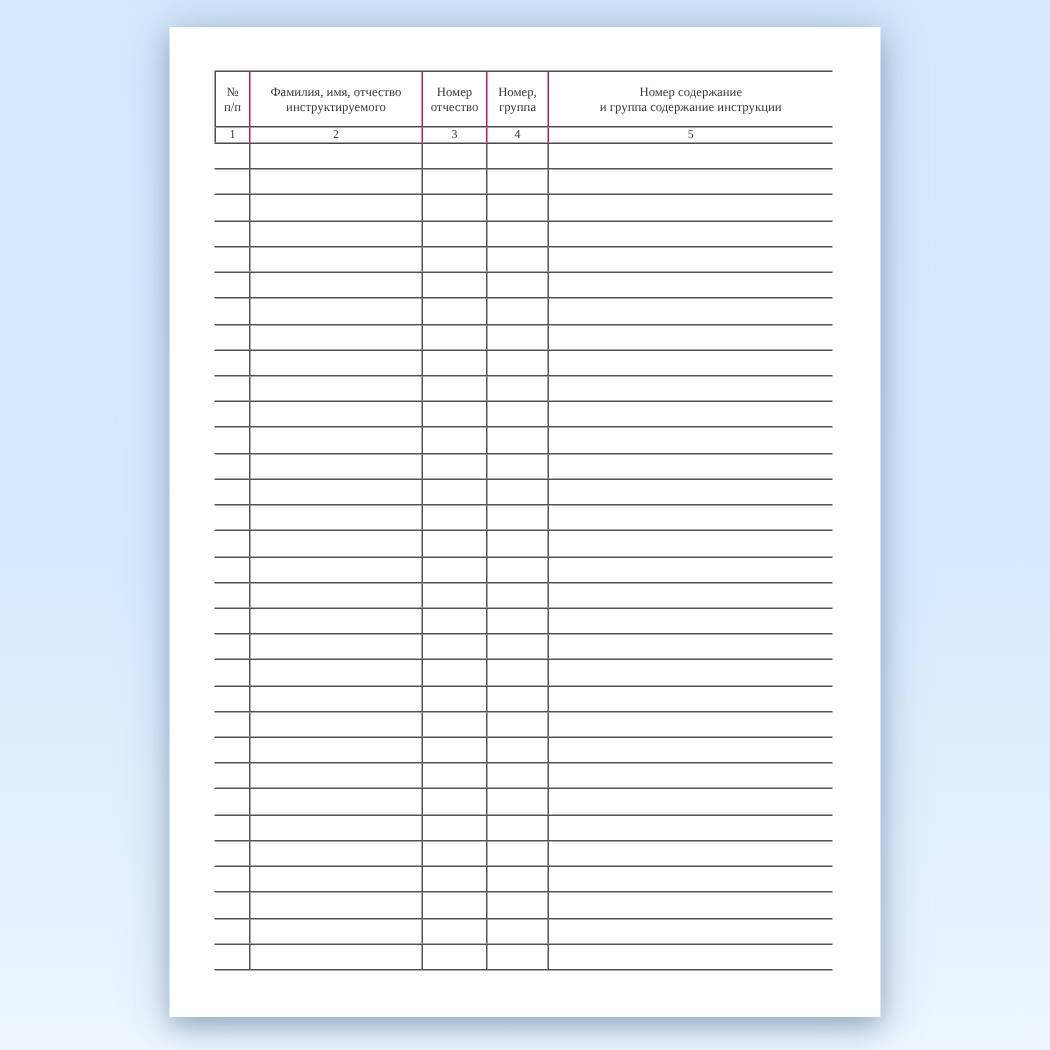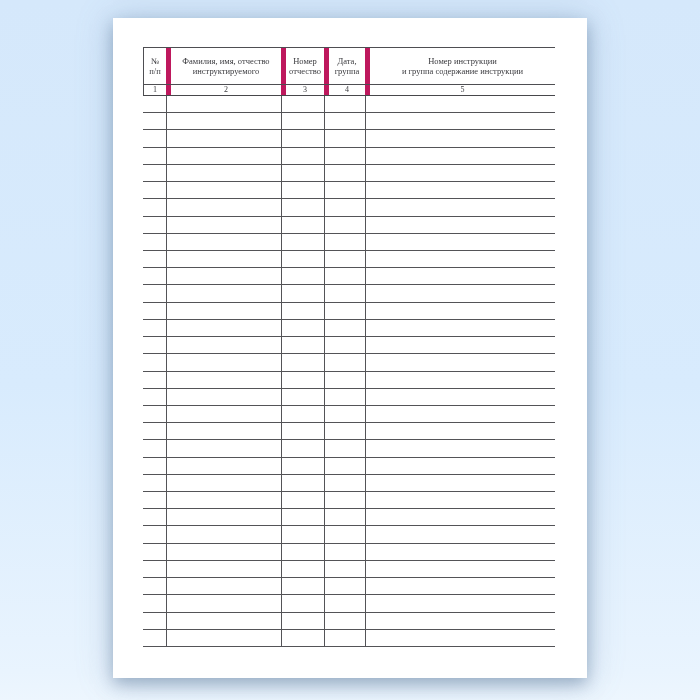--- a/index.html
+++ b/index.html
@@ -36,21 +36,21 @@
     height: 11px;
   }
   .cell {
     display: flex;
     flex-direction: column;
     align-items: center;
     justify-content: center;
     text-align: center;
     overflow: hidden;
   }
-  .hdr-row .cell, .num-row .cell { border-left: 5px solid #be185d; }
+  .hdr-row .cell, .num-row .cell { border-left: 1px solid #be185d; }
   .hdr-row .cell:first-child, .num-row .cell:first-child { border-left: 1px solid #4e4e52; }
   .hdr-row .cell .ln {
     font-size: 8.5px;
     line-height: 10.5px;
     white-space: nowrap;
     color: #3a3a3e;
   }
   .num-row .cell {
     font-size: 8px;
     line-height: 10px;
@@ -81,25 +81,25 @@
       </div>
       <div class="cell">
         <span class="ln">Фамилия, имя, отчество</span>
         <span class="ln">инструктируемого</span>
       </div>
       <div class="cell">
         <span class="ln">Номер</span>
         <span class="ln">отчество</span>
       </div>
       <div class="cell">
-        <span class="ln">Дата,</span>
+        <span class="ln">Номер,</span>
         <span class="ln">группа</span>
       </div>
       <div class="cell">
-        <span class="ln">Номер инструкции</span>
+        <span class="ln">Номер содержание</span>
         <span class="ln">и группа содержание инструкции</span>
       </div>
     </div>
 
     <div class="num-row">
       <div class="cell">1</div>
       <div class="cell">2</div>
       <div class="cell">3</div>
       <div class="cell">4</div>
       <div class="cell">5</div>

